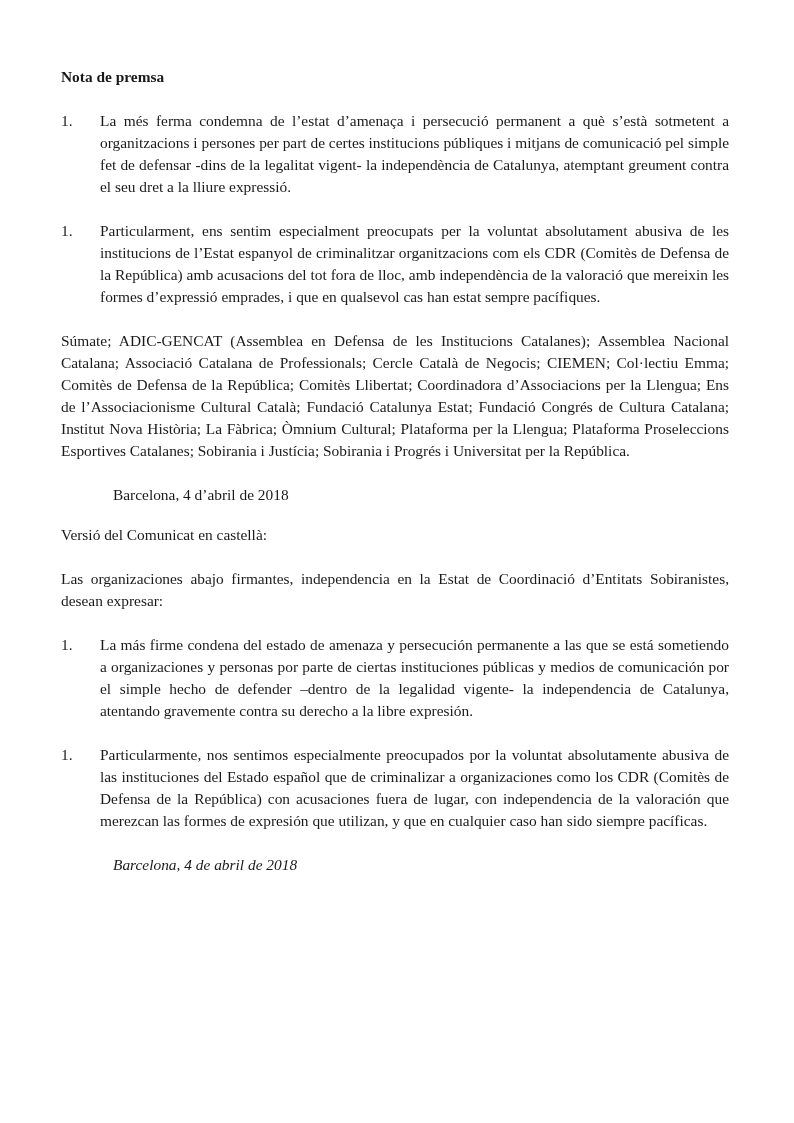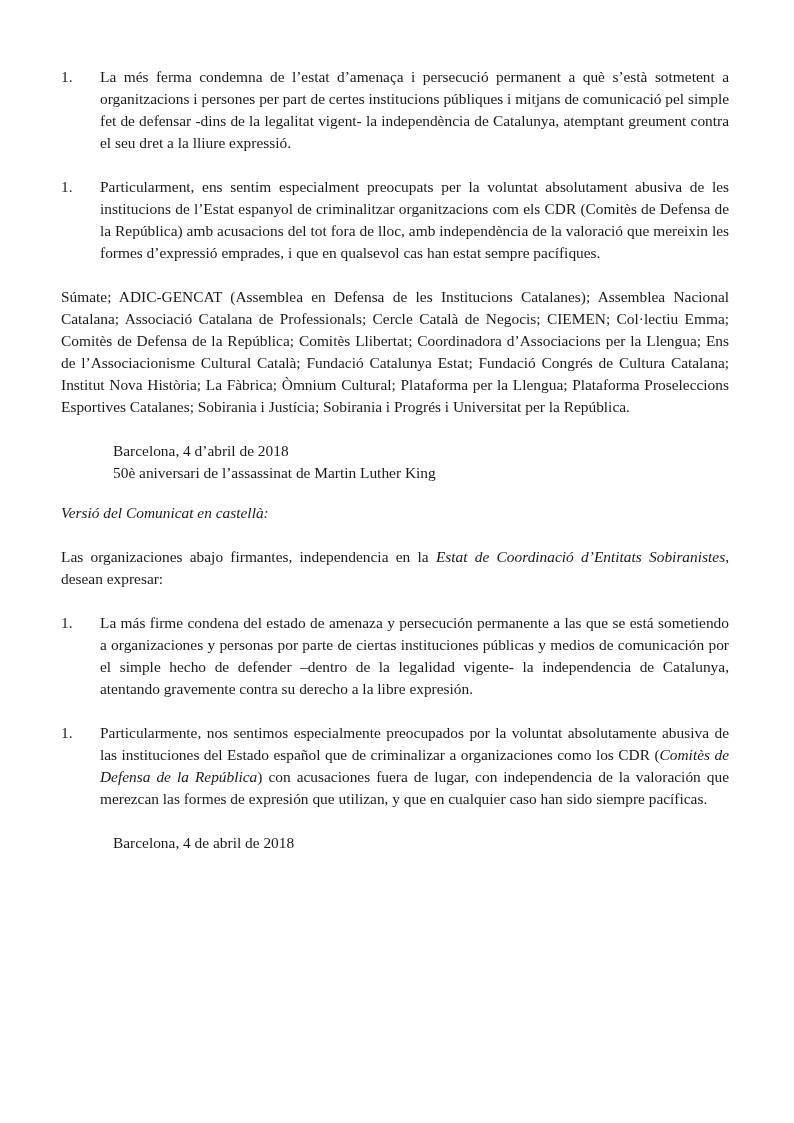--- a/index.html
+++ b/index.html
@@ -14,43 +14,43 @@
     font-size: 15.4px; line-height: 22px;
   }
   .title { font-weight: bold; margin: 0 0 22px 0; }
   p { margin: 0; }
   .just { text-align: justify; text-align-last: left; }
   .para { margin-bottom: 22px; }
   .item { display: flex; margin-bottom: 22px; }
   .num { width: 39px; flex: none; }
   .itext { flex: 1; text-align: justify; }
   .sig { padding-left: 52px; margin-bottom: 18px; }
-  .sig2 { padding-left: 52px; }
-  .it { font-style: italic; }
+  .sig2 { padding-left: 52px; font-style: italic; }
+  .it { }
 </style>
 </head>
 <body>
 
 <div class="page">
+  <p class="title">Nota de premsa</p>
 
 
   <div class="item">
     <span class="num">1.</span>
     <span class="itext">La més ferma condemna de l’estat d’amenaça i persecució permanent a què s’està sotmetent a organitzacions i persones per part de certes institucions públiques i mitjans de comunicació pel simple fet de defensar -dins de la legalitat vigent- la independència de Catalunya, atemptant greument contra el seu dret a la lliure expressió.</span>
   </div>
   <div class="item">
     <span class="num">1.</span>
     <span class="itext">Particularment, ens sentim especialment preocupats per la voluntat absolutament abusiva de les institucions de l’Estat espanyol de criminalitzar organitzacions com els CDR (Comitès de Defensa de la República) amb acusacions del tot fora de lloc, amb independència de la valoració que mereixin les formes d’expressió emprades, i que en qualsevol cas han estat sempre pacífiques.</span>
   </div>
 
   <p class="just para">Súmate; ADIC-GENCAT (Assemblea en Defensa de les Institucions Catalanes); Assemblea Nacional Catalana; Associació Catalana de Professionals; Cercle Català de Negocis; CIEMEN; Col·lectiu Emma; Comitès de Defensa de la República; Comitès Llibertat; Coordinadora d’Associacions per la Llengua; Ens de l’Associacionisme Cultural Català; Fundació Catalunya Estat; Fundació Congrés de Cultura Catalana; Institut Nova Història; La Fàbrica; Òmnium Cultural; Plataforma per la Llengua; Plataforma Proseleccions Esportives Catalanes; Sobirania i Justícia; Sobirania i Progrés i Universitat per la República.</p>
 
   <div class="sig">
     <p>Barcelona, 4 d’abril de 2018</p>
-    <p>50è aniversari de l’assassinat de Martin Luther King</p>
   </div>
 
   <p class="it para">Versió del Comunicat en castellà:</p>
 
   <p class="just para"><span>Las organizaciones abajo firmantes, independencia en la </span><span class="it">Estat de Coordinació d’Entitats Sobiranistes</span><span>, desean expresar:</span></p>
 
   <div class="item">
     <span class="num">1.</span>
     <span class="itext">La más firme condena del estado de amenaza y persecución permanente a las que se está sometiendo a organizaciones y personas por parte de ciertas instituciones públicas y medios de comunicación por el simple hecho de defender –dentro de la legalidad vigente- la independencia de Catalunya, atentando gravemente contra su derecho a la libre expresión.</span>
   </div>

